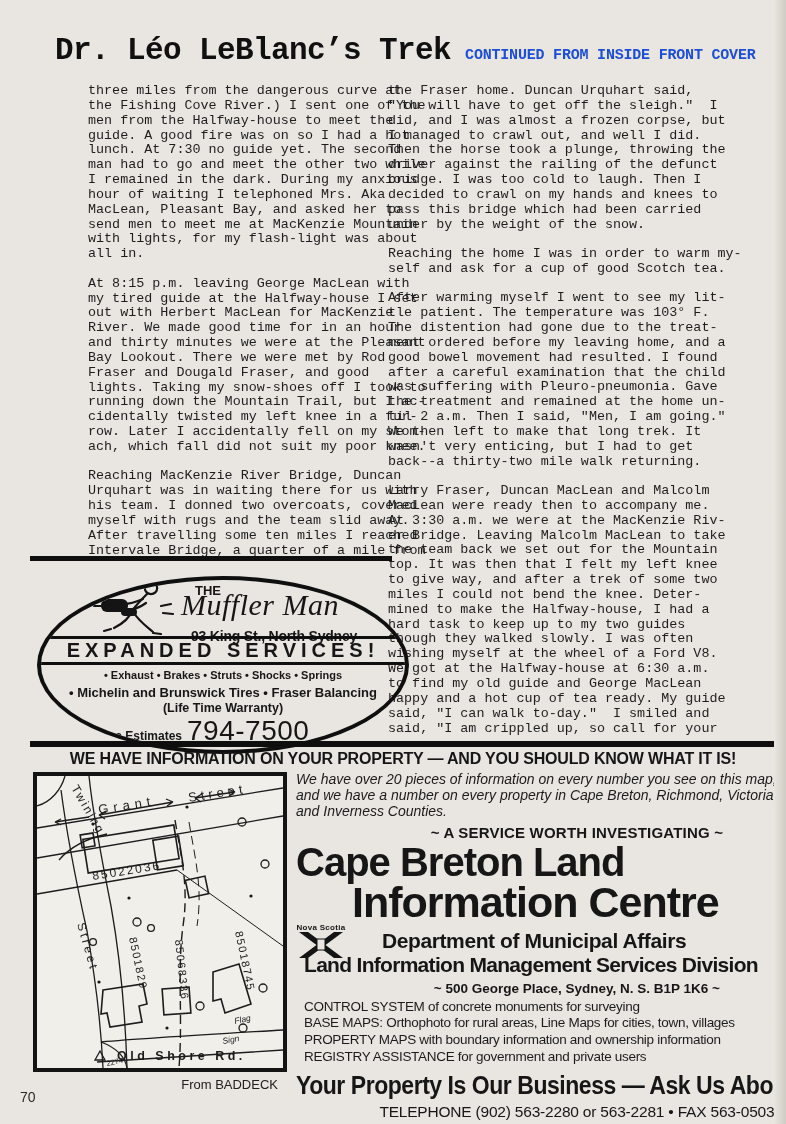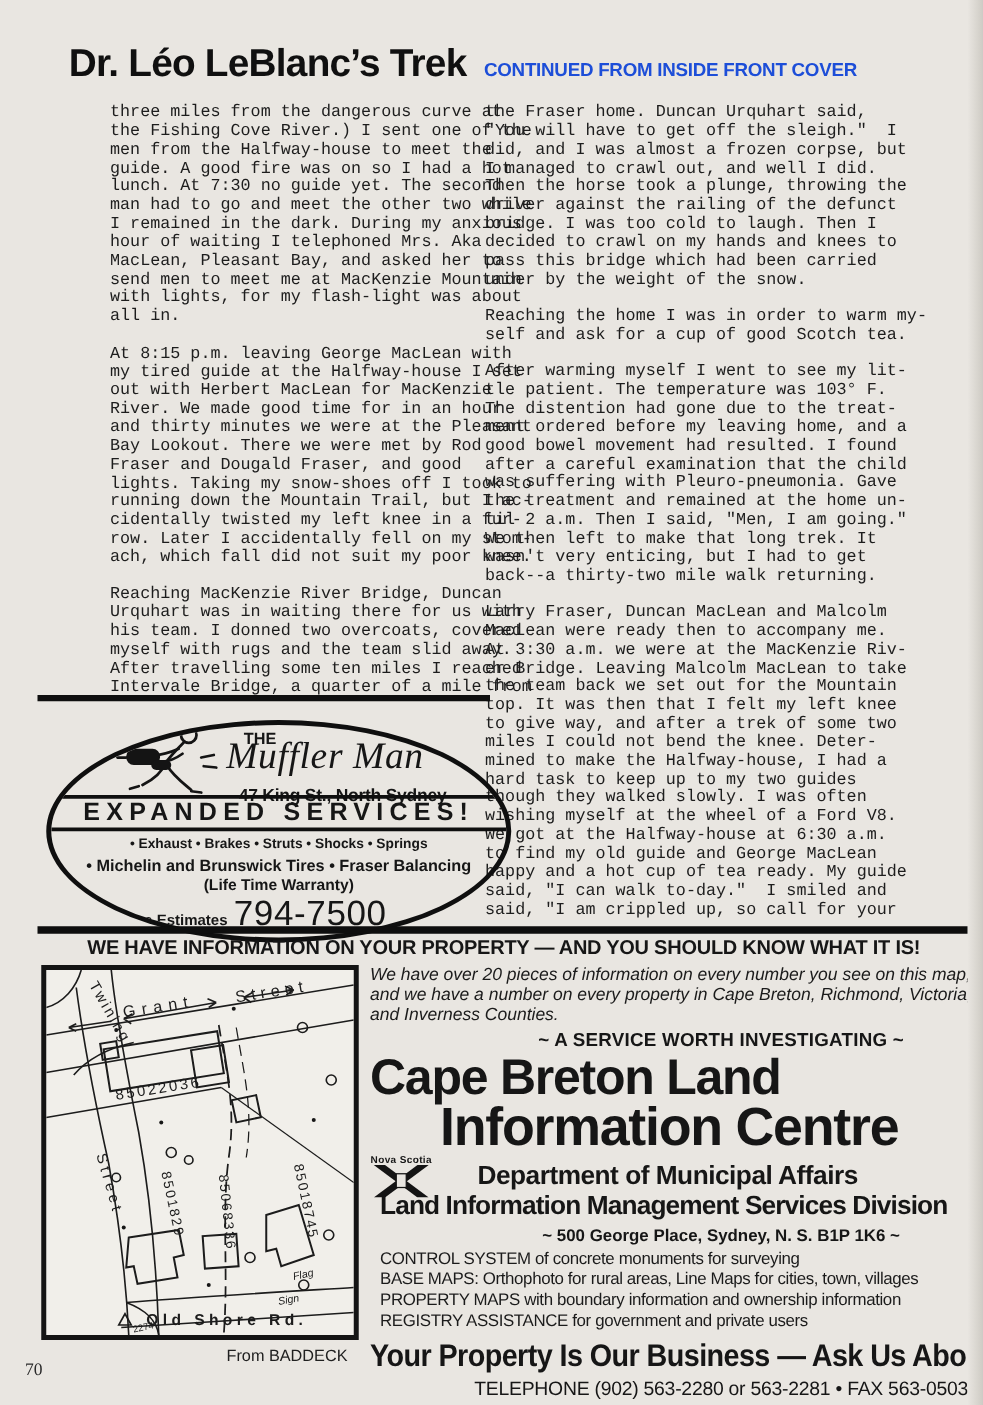--- a/index.html
+++ b/index.html
@@ -2,21 +2,21 @@
 <html><head>
 <meta charset="utf-8">
 <style>
   html,body{margin:0;padding:0;background:#b8b5af;}
   .page{position:relative;width:786px;height:1124px;background:#e9e6e1;overflow:hidden;
         font-family:"Liberation Sans",sans-serif;color:#161616;}
   .edge-shadow{position:absolute;right:0;top:0;width:12px;height:100%;
         background:linear-gradient(to right,#e9e6e1,#cfccc5);}
 
   
-  .masthead{position:absolute;left:55px;top:33px;display:flex;align-items:baseline;gap:14px;white-space:nowrap;}
+  .masthead{position:absolute;left:55px;top:33px;display:flex;align-items:baseline;gap:14px;white-space:nowrap;font-family:Liberation Mono, monospace;}
   .masthead .main{font-size:31px;font-weight:bold;letter-spacing:-0.6px;color:#101010;}
   .masthead .sub{font-size:15px;font-weight:bold;letter-spacing:-0.2px;color:#1d4ed8;}
 
   
   .col{position:absolute;top:84px;font-family:"Liberation Mono","DejaVu Sans Mono",monospace;
        font-size:13.4px;line-height:14.85px;color:#1d1d1d;}
   .col pre{margin:0 0 14.6px;font:inherit;white-space:pre;}
   .col-left{left:40px;margin-left:48px;}
   .col-right{left:388px;}
 
@@ -59,21 +59,21 @@
   .dept2{font-size:21px;font-weight:bold;letter-spacing:-0.7px;margin-left:8px;white-space:nowrap;}
   .ns-logo{position:absolute;left:4px;top:151px;width:50px;text-align:center;}
   .ns-caption{font-size:8px;font-weight:bold;letter-spacing:0.3px;}
   .addr{text-align:center;font-size:13.5px;font-weight:bold;margin:4px 0 3px;}
   .svc{font-size:13.5px;letter-spacing:-0.3px;line-height:1.24;margin-left:8px;white-space:nowrap;color:#1b1b1b;}
   .slogan{margin-top:5px;white-space:nowrap;}
   .slogan span{display:inline-block;font-size:25px;font-weight:bold;letter-spacing:-0.5px;
                transform:scaleX(0.92);transform-origin:left;}
   .contact{text-align:center;font-size:15.5px;margin-top:3px;letter-spacing:-0.2px;}
   .page-num{position:absolute;left:20px;top:1089px;font-size:14px;
-            font-family:Liberation Serif, serif;color:#2a2a2a;}
+            font-family:Liberation Sans, sans-serif;color:#2a2a2a;}
 
   .map-svg text{font-family:"Liberation Sans",sans-serif;fill:#1c1c1c;}
 </style>
 </head>
 <body>
 
 <main class="page">
 
   <header class="masthead">
     <span class="main">Dr. Léo LeBlanc’s Trek</span>
@@ -172,21 +172,21 @@
           <path d="M70,28 l10,-2 M72,35 l10,1"></path>
           <path d="M3,28 L10,28"></path>
         </g>
         <g fill="#141414">
           <rect x="10" y="21" width="27" height="13" rx="6"></rect>
           <rect x="30" y="30" width="16" height="8" rx="4"></rect>
         </g>
       </svg>
       <div class="mm-the">THE</div>
       <div class="mm-name">Muffler Man</div>
-      <div class="mm-address">47 King St., North Sydney</div>
+      <div class="mm-address">93 King St., North Sydney</div>
       <div class="mm-band">EXPANDED SERVICES!</div>
       <div class="mm-line mm-s1">• Exhaust   • Brakes   • Struts   • Shocks   • Springs</div>
       <div class="mm-line mm-s2">• Michelin and Brunswick Tires   • Fraser Balancing</div>
       <div class="mm-line mm-warranty">(Life Time Warranty)</div>
       <div class="mm-est">
         <span class="lbl">Free Estimates</span><span class="phone">794-7500</span>
       </div>
     </div>
   </section>
 

